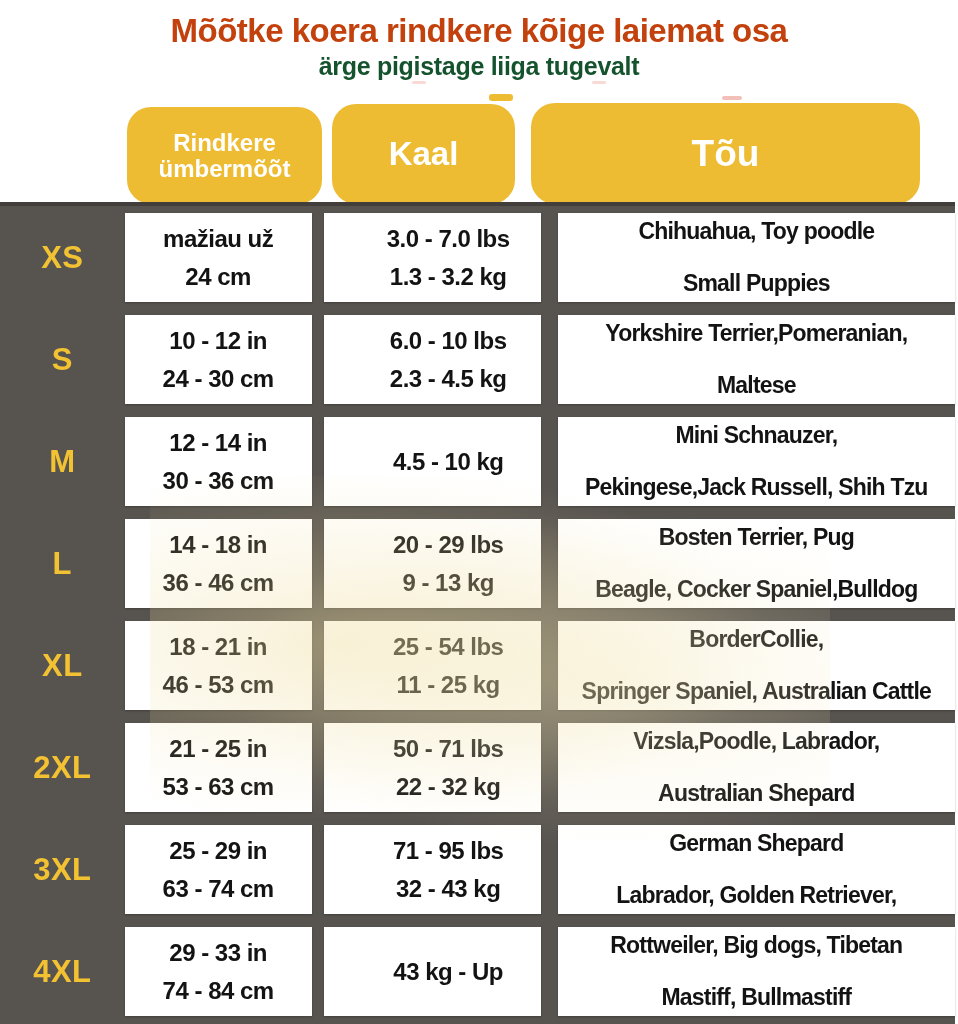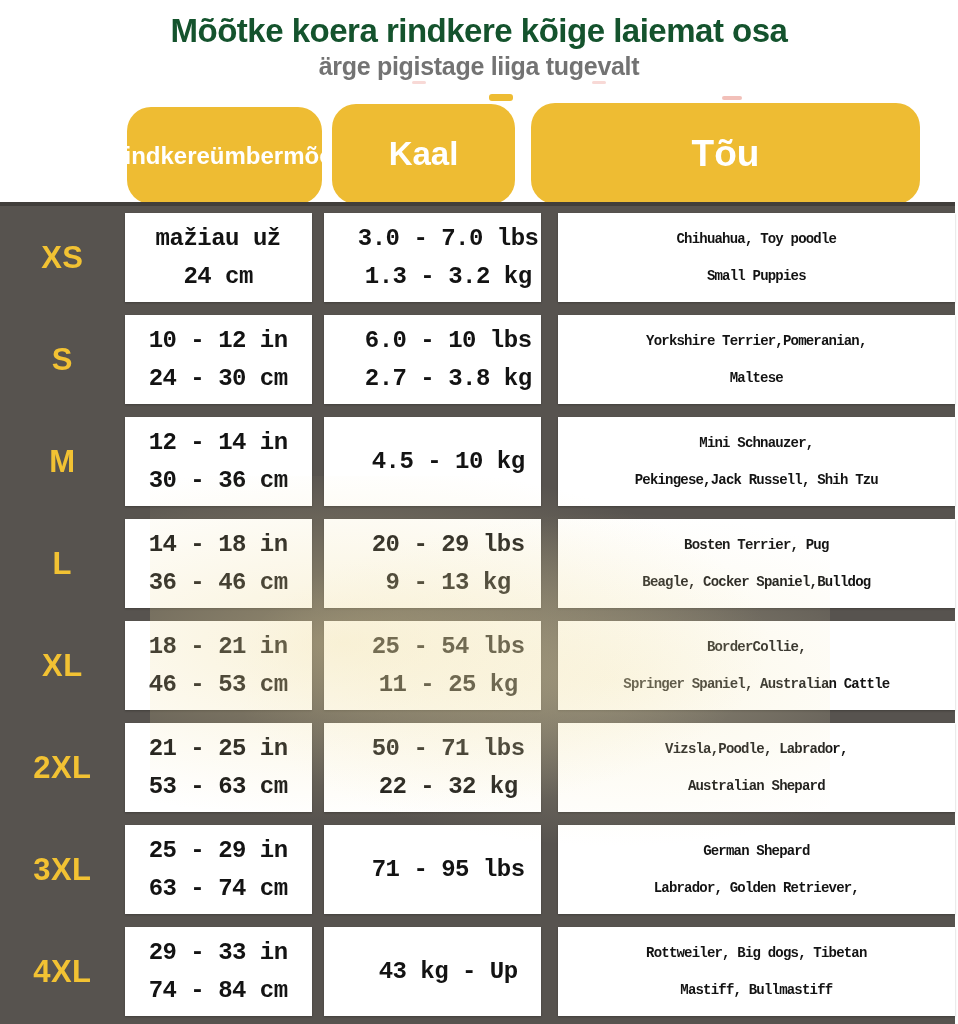--- a/index.html
+++ b/index.html
@@ -6,37 +6,37 @@
   .page {
     position:relative; width:958px; height:1024px;
     background:#ffffff; overflow:hidden;
     font-family:"Liberation Sans","DejaVu Sans",sans-serif;
     -webkit-font-smoothing:antialiased;
   }
   
   .title {
     position:absolute; top:12px; left:0; width:100%;
     text-align:center; font-size:33px; font-weight:bold;
-    letter-spacing:-0.5px; color:#14532d; margin:0;
+    letter-spacing:-0.5px; color:#c2410c; margin:0;
   }
   .subtitle {
     position:absolute; top:52px; left:0; width:100%;
     text-align:center; font-size:25px; font-weight:bold;
-    letter-spacing:-0.3px; color:#737373;
+    letter-spacing:-0.3px; color:#14532d;
   }
   
   .artifact { position:absolute; border-radius:3px; }
   .artifact.yellow { left:489px; top:94px; width:24px; height:7px; background:#eebc33; }
   .artifact.pink-1 { left:722px; top:96px; width:20px; height:4px; background:#efb0a8; opacity:.8; }
   .artifact.pink-2 { left:592px; top:81px; width:14px; height:3px; background:#f3c0ba; opacity:.6; }
   .artifact.pink-3 { left:412px; top:81px; width:14px; height:3px; background:#f3c0ba; opacity:.6; }
   
   .tab {
     position:absolute; background:#eebc33; border-radius:24px;
-    display:flex; flex-direction:row; align-items:center; justify-content:center;
+    display:flex; flex-direction:column; align-items:center; justify-content:center;
     color:#ffffff; font-weight:bold; text-align:center; line-height:1.08;
   }
   .tab-chest  { left:127px; top:107px; width:195px; height:97px; font-size:24px; }
   .tab-weight { left:332px; top:104px; width:183px; height:100px; font-size:33px;justify-content:center; }
   .tab-breed  { left:531px; top:103px; width:389px; height:101px; font-size:37px; }
   
   .panel {
     position:absolute; left:0; top:202px; width:955px; height:822px;
     background:#57534f; border-top:4px solid #413e3b;
     box-sizing:border-box; padding-top:7px;
@@ -51,24 +51,24 @@
   .row { display:flex; height:89px; margin-bottom:13px; }
   .size-label {
     width:128px; display:flex; align-items:center; justify-content:center;
     color:#f2c233; font-size:31px; font-weight:bold; letter-spacing:0.5px;
   }
   .cell {
     background:#ffffff; box-shadow:0 1px 2px rgba(0,0,0,0.25);
     display:flex; flex-direction:column; align-items:center; justify-content:center;
     text-align:center; color:#131313; font-weight:bold;
   }
-  .cell span { display:block; white-space:nowrap;font-family:Liberation Mono, monospace; }
+  .cell span { display:block; white-space:nowrap; }
   .cell-chest  { width:192px; font-size:24px; letter-spacing:-0.5px; line-height:38px; }
   .cell-weight { width:190px; margin-left:12px; font-size:24px; letter-spacing:-0.5px; line-height:38px;padding-left:32px; }
-  .cell-breed  { width:408px; margin-left:17px; font-size:14px; letter-spacing:-0.8px; line-height:37px; }
+  .cell-breed  { width:408px; margin-left:17px; font-size:23px; letter-spacing:-0.8px; line-height:37px;justify-content:space-between; }
 </style>
 </head>
 <body>
 
 <div class="page">
 
   <h1 class="title">Mõõtke koera rindkere kõige laiemat osa</h1>
   <div class="subtitle">ärge pigistage liiga tugevalt</div>
 
   <div class="artifact yellow"></div>
@@ -107,21 +107,21 @@
     </div>
 
     <div class="row">
       <div class="size-label">S</div>
       <div class="cell cell-chest">
         <span>10 - 12 in</span>
         <span>24 - 30 cm</span>
       </div>
       <div class="cell cell-weight">
         <span>6.0 - 10 lbs</span>
-        <span>2.7 - 3.8 kg</span>
+        <span>2.3 - 4.5 kg</span>
       </div>
       <div class="cell cell-breed">
         <span>Yorkshire Terrier,Pomeranian,</span>
         <span>Maltese</span>
       </div>
     </div>
 
     <div class="row">
       <div class="size-label">M</div>
       <div class="cell cell-chest">
@@ -186,20 +186,21 @@
     </div>
 
     <div class="row">
       <div class="size-label">3XL</div>
       <div class="cell cell-chest">
         <span>25 - 29 in</span>
         <span>63 - 74 cm</span>
       </div>
       <div class="cell cell-weight">
         <span>71 - 95 lbs</span>
+        <span>32 - 43 kg</span>
       </div>
       <div class="cell cell-breed">
         <span>German Shepard</span>
         <span>Labrador, Golden Retriever,</span>
       </div>
     </div>
 
     <div class="row">
       <div class="size-label">4XL</div>
       <div class="cell cell-chest">

